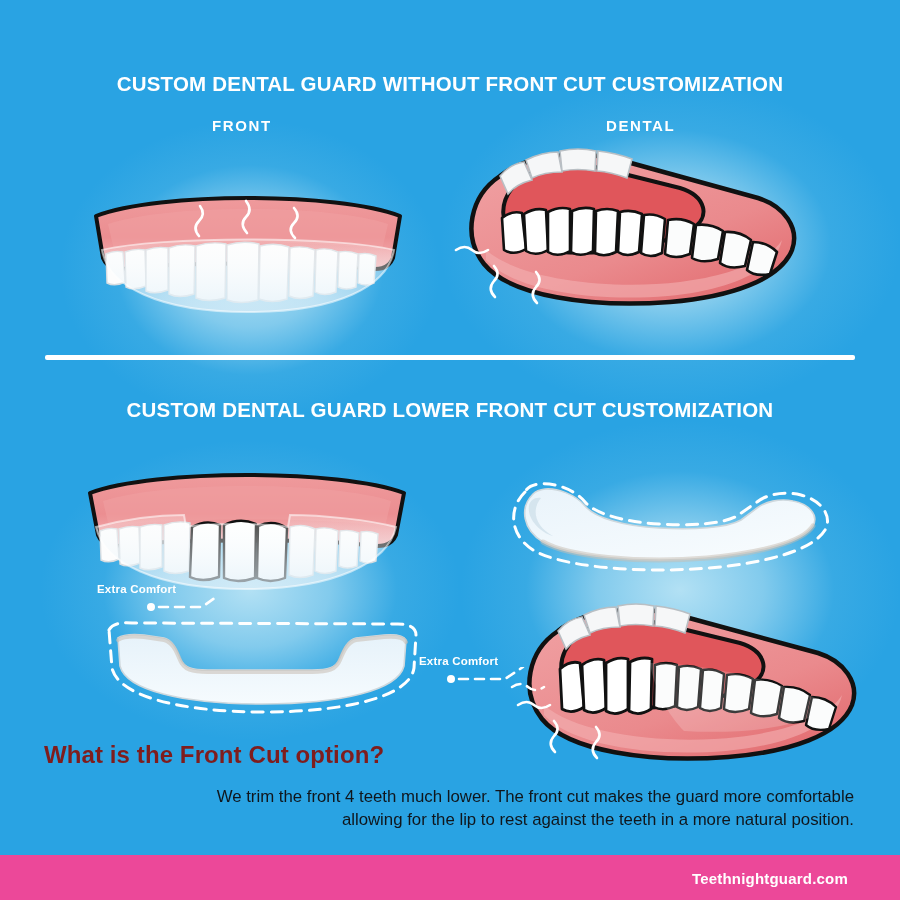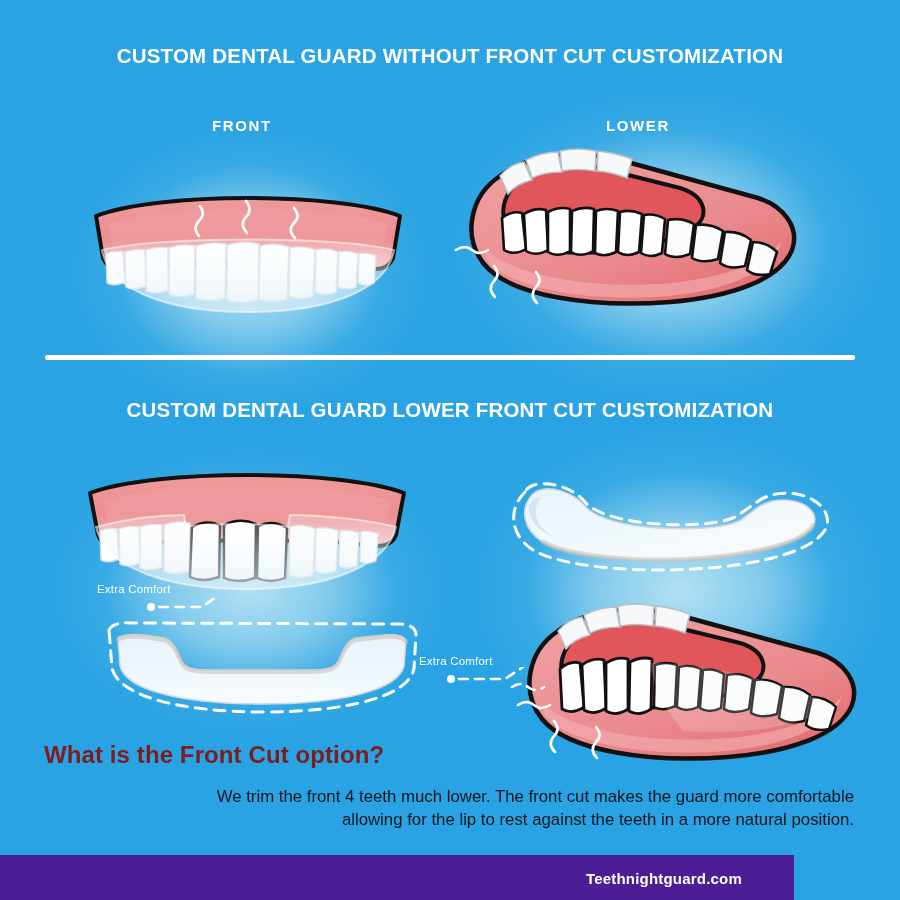--- a/index.html
+++ b/index.html
@@ -25,40 +25,40 @@
   .glow.g4 { left:460px; top:420px; width:440px; height:340px; }
 
   
   .heading {
     position:absolute; left:0; width:900px; text-align:center;
     color:#ffffff; font-weight:bold;
     font-size:20.5px; letter-spacing:.2px;
     font-family:"Liberation Sans", sans-serif;
     white-space:nowrap;
   }
-  .heading.h1 { top:44px; }
+  .heading.h1 { top:72px; }
   .heading.h2 { top:398px; }
 
   .sublabel {
     position:absolute; color:#ffffff; font-weight:bold;
     font-size:15px; letter-spacing:1.6px;
   }
   .sublabel.upper { left:212px; top:117px; }
   .sublabel.lower { left:606px; top:117px; }
 
   
   .divider {
     position:absolute; left:45px; top:355px; width:810px; height:5px;
     background:#ffffff; border-radius:2px;
   }
 
   
   .callout { position:absolute; }
   .callout .ctext {
-    color:#ffffff; font-weight:normal; font-size:11.5px;
+    color:#ffffff; font-weight:bold; font-size:11.5px;
     letter-spacing:.2px; white-space:nowrap;
   }
   .callout.c1 { left:97px; top:583px; }
   .callout.c2 { left:419px; top:655px; }
 
   
   .q-title {
     position:absolute; left:44px; top:741px;
     color:#7f1d1d; font-weight:bold; font-size:24px;
     letter-spacing:.1px; white-space:nowrap;
@@ -66,22 +66,22 @@
   .body-copy {
     position:absolute; left:44px; top:785px; width:810px;
     color:#10161c; font-size:16.8px; line-height:1.38;
     font-family:"Liberation Sans", sans-serif;
     text-align:right;
   }
   .body-copy span { display:block; }
 
   
   .footer {
-    position:absolute; left:0; bottom:0; width:794px; height:45px;
-    background:#4c1d95;
+    position:absolute; left:0; bottom:0; width:900px; height:45px;
+    background:#ec4899;
   }
   .footer .site {
     position:absolute; right:52px; top:50%; transform:translateY(-50%);
     color:#ffffff; font-weight:bold; font-size:15px; letter-spacing:.2px;
   }
 
   
   .art { position:absolute; }
   .art.upper-plain   { left:88px;  top:188px; width:320px; height:130px; }
   .art.lower-plain   { left:440px; top:130px; width:370px; height:190px; }
@@ -99,21 +99,21 @@
   <div class="bg-base"></div>
   <div class="glow g1"></div>
   <div class="glow g2"></div>
   <div class="glow g3"></div>
   <div class="glow g4"></div>
 
   <div class="heading h1">CUSTOM DENTAL GUARD WITHOUT FRONT CUT CUSTOMIZATION</div>
 
   <div class="sublabel upper">FRONT</div>
 
-  <div class="sublabel lower">LOWER</div>
+  <div class="sublabel lower">DENTAL</div>
 
   <div class="art upper-plain">
     <svg viewBox="0 0 320 130">
       <defs>
         <linearGradient id="gumG" x1="0" y1="0" x2="0" y2="1">
           <stop offset="0%" stop-color="#ef9a9c"></stop>
           <stop offset="55%" stop-color="#eb8e91"></stop>
           <stop offset="100%" stop-color="#f4b3b5"></stop>
         </linearGradient>
         <linearGradient id="guardG" x1="0" y1="0" x2="0" y2="1">

